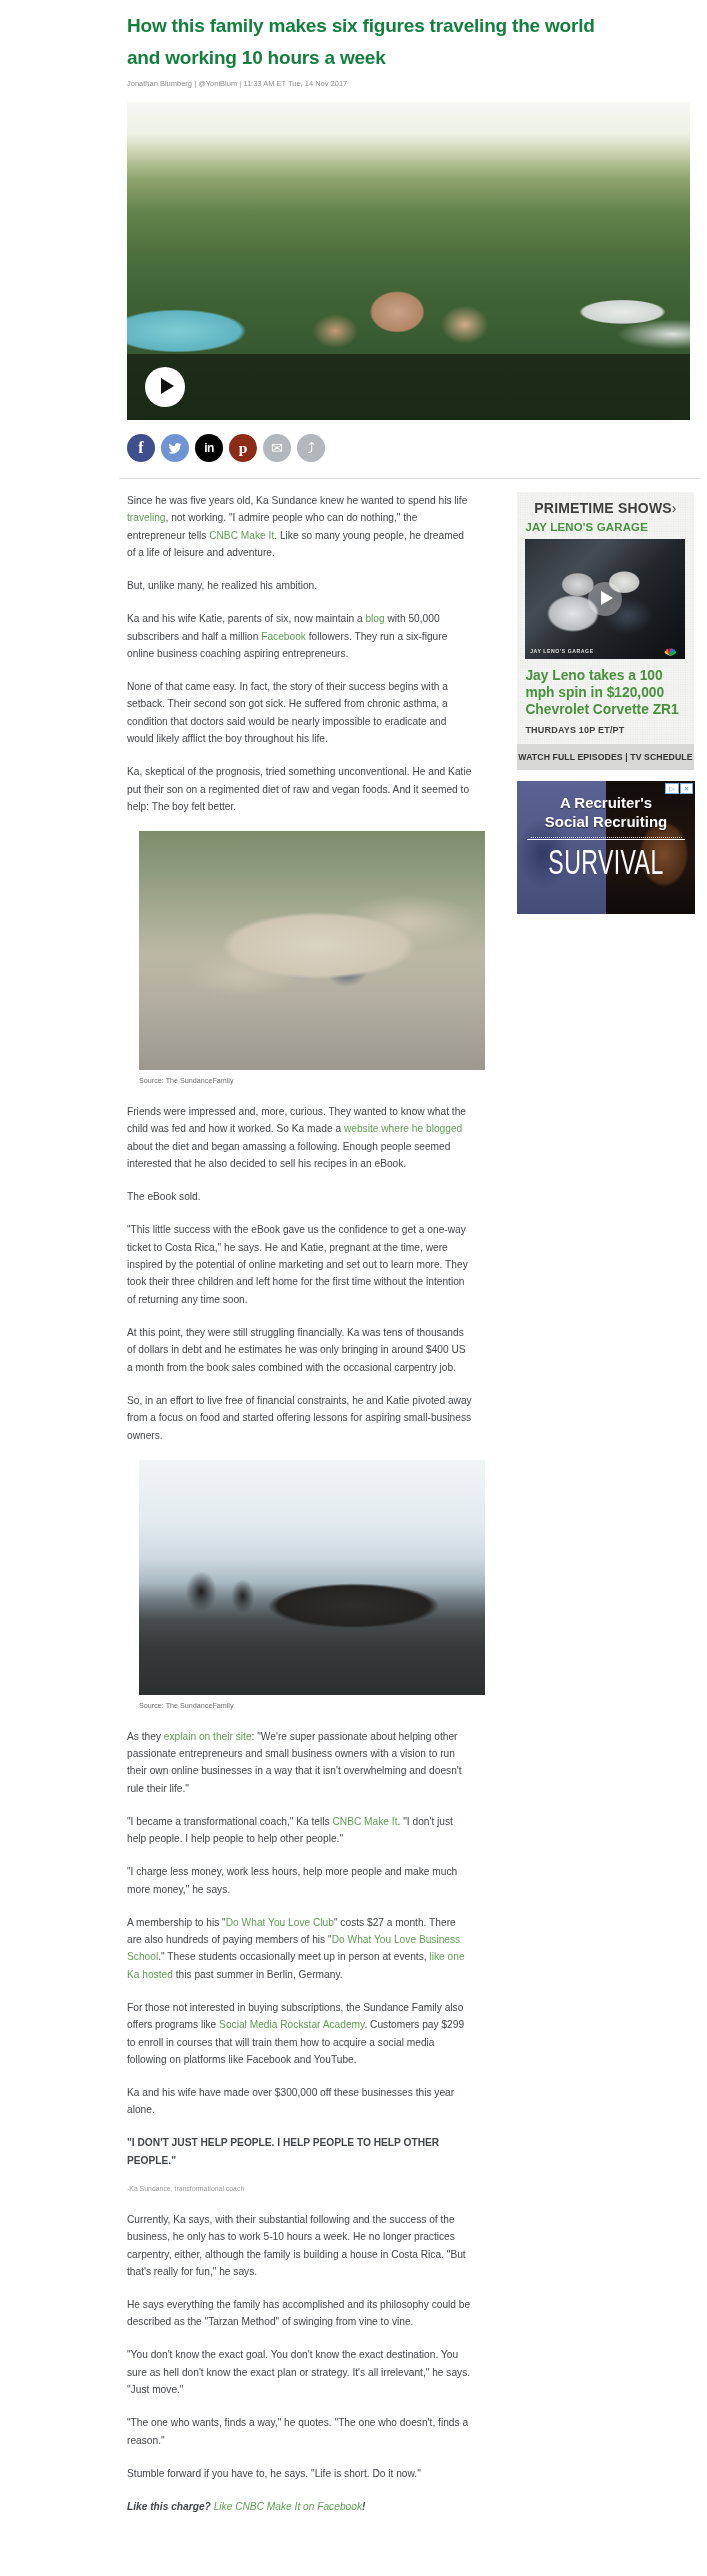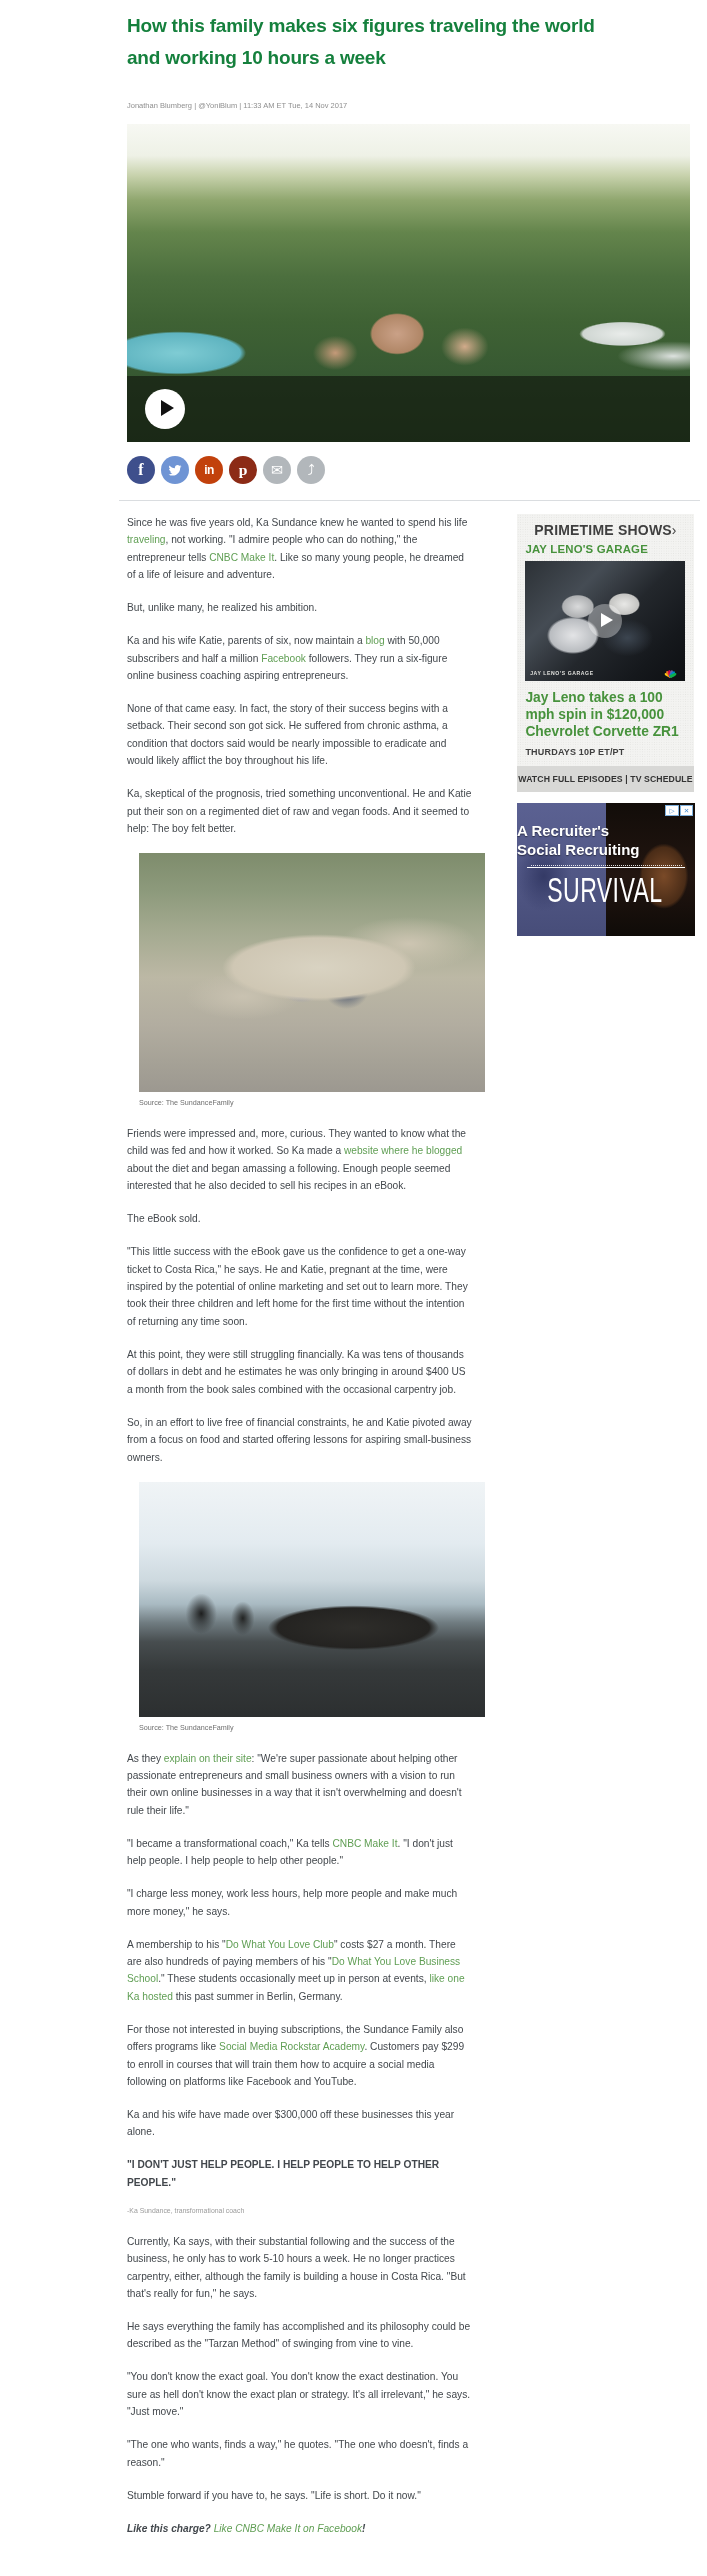--- a/index.html
+++ b/index.html
@@ -2,21 +2,21 @@
 <html style="font-size:9.6px"><head>
 <meta charset="utf-8">
 <style>
   html,body{margin:0;padding:0;background:#ffffff;}
   body{width:708px;font-family:"Liberation Sans",sans-serif;-webkit-font-smoothing:antialiased;}
   .content{width:563px;margin:0 0 0 127px;position:relative;}
 
   
   .hdr{padding-top:9.6px;}
   .title{width:491px;font-size:19px;line-height:32px;font-weight:bold;color:#15803d;letter-spacing:-0.2px;margin:0;}
-  .byline{margin-top:27px;font-size:7.5px;color:#8f8f8f;}
+  .byline{margin-top:5px;font-size:7.5px;color:#8f8f8f;}
 
   
   .hero{position:relative;width:563px;height:318px;margin-top:14.4px;overflow:hidden;
     background:
       radial-gradient(ellipse 114px 36px at 9% 72%, #7fccd4 0%, #5fb4c0 55%, transparent 60%),
       radial-gradient(ellipse 72px 20.4px at 88% 66%, #e9ecea 0%, #cfd6d2 55%, transparent 60%),
       radial-gradient(ellipse 90px 24px at 97% 73%, #dde2df 0%, transparent 62%),
       radial-gradient(ellipse 42px 32px at 48% 66%, #caa187 0%, #b08666 60%, transparent 65%),
       radial-gradient(ellipse 36px 29px at 60% 70%, #d2ab8b 0%, transparent 66%),
       radial-gradient(ellipse 34px 26px at 37% 72%, #c59a79 0%, transparent 66%),
@@ -89,21 +89,21 @@
   
   .ad{position:relative;margin-top:11.4px;width:178px;height:133px;overflow:hidden;}
   .ad-half-l{position:absolute;left:0;top:0;width:50%;height:100%;background:
       radial-gradient(ellipse 42px 54px at 30% 55%, #343a66 0%, transparent 66%),
       linear-gradient(180deg,#5b6192 0%,#515785 55%,#474d79 100%);}
   .ad-half-r{position:absolute;right:0;top:0;width:50%;height:100%;background:
       radial-gradient(ellipse 36px 48px at 65% 55%, #7a4a28 0%, #4a2c17 60%, transparent 68%),
       linear-gradient(180deg,#120d09 0%,#221510 55%,#0f0b08 100%);}
   .ad-controls{position:absolute;top:1.8px;right:1.8px;display:flex;z-index:3;}
   .ad-ctrl{width:11.4px;height:9px;background:#ffffff;border:0.6px solid #7fb0dc;color:#4a8fd3;font-size:6.6px;line-height:9px;text-align:center;margin-left:1.2px;cursor:pointer;}
-  .ad-text{position:absolute;left:0;right:0;top:19px;text-align:left;color:#ffffff;z-index:2;}
+  .ad-text{position:absolute;left:0;right:0;top:13px;text-align:center;color:#ffffff;z-index:2;}
   .ad-line{font-size:15px;line-height:18.6px;font-weight:bold;text-shadow:0 0.6px 1.2px rgba(0,0,0,0.5);}
   .ad-rule{width:151px;margin:6px auto 1.2px;border-top:1.2px dotted rgba(255,255,255,0.85);}
   .ad-rule2{width:158px;margin:0 auto;border-top:1.2px solid #ffffff;}
   .ad-big{font-size:35px;line-height:37px;font-weight:normal;letter-spacing:0.6px;transform:scaleX(0.66);transform-origin:50% 0;margin-top:2.4px;}
 </style>
 </head>
 <body>
 
 <div class="content">
 
@@ -118,21 +118,21 @@
     </div>
   </div>
 
   <div class="share-row" id="share-row">
       <div class="icon-circle glyph-f" style="background: rgb(62, 79, 140);">f</div>
       <div class="icon-circle " style="background: rgb(111, 148, 212);">
         <svg width="13.8" height="11.4" viewBox="0 0 24 20" fill="#ffffff">
           <path d="M23.6 2.2c-.9.4-1.8.6-2.7.8 1-.6 1.7-1.5 2-2.6-.9.5-1.9.9-3 1.1C19.1.6 17.9 0 16.6 0c-2.6 0-4.7 2.1-4.7 4.7 0 .4 0 .7.1 1.1C8.1 5.6 4.7 3.7 2.4.9 2 1.6 1.8 2.4 1.8 3.2c0 1.6.8 3 2.1 3.9-.8 0-1.5-.2-2.1-.6v.1c0 2.3 1.6 4.1 3.7 4.6-.4.1-.8.2-1.2.2-.3 0-.6 0-.9-.1.6 1.9 2.3 3.2 4.4 3.2-1.6 1.3-3.6 2-5.8 2H.9c2.1 1.3 4.5 2.1 7.1 2.1 8.6 0 13.3-7.1 13.3-13.3v-.6c.9-.7 1.7-1.5 2.3-2.4z"></path>
         </svg>
       </div>
-      <div class="icon-circle glyph-in" style="background: #c2410c; text-align: center;">in</div>
+      <div class="icon-circle glyph-in" style="background: #000000; text-align: center;">in</div>
       <div class="icon-circle glyph-p" style="background: rgb(140, 43, 22);">p</div>
       <div class="icon-circle glyph-mail" style="background: rgb(178, 183, 187);">✉</div>
       <div class="icon-circle glyph-share" style="background: rgb(178, 183, 187);">⤴</div>
     </div>
 
   <hr class="divider">
 
   <div class="main-row">
 
     <div class="article" id="article-body">

